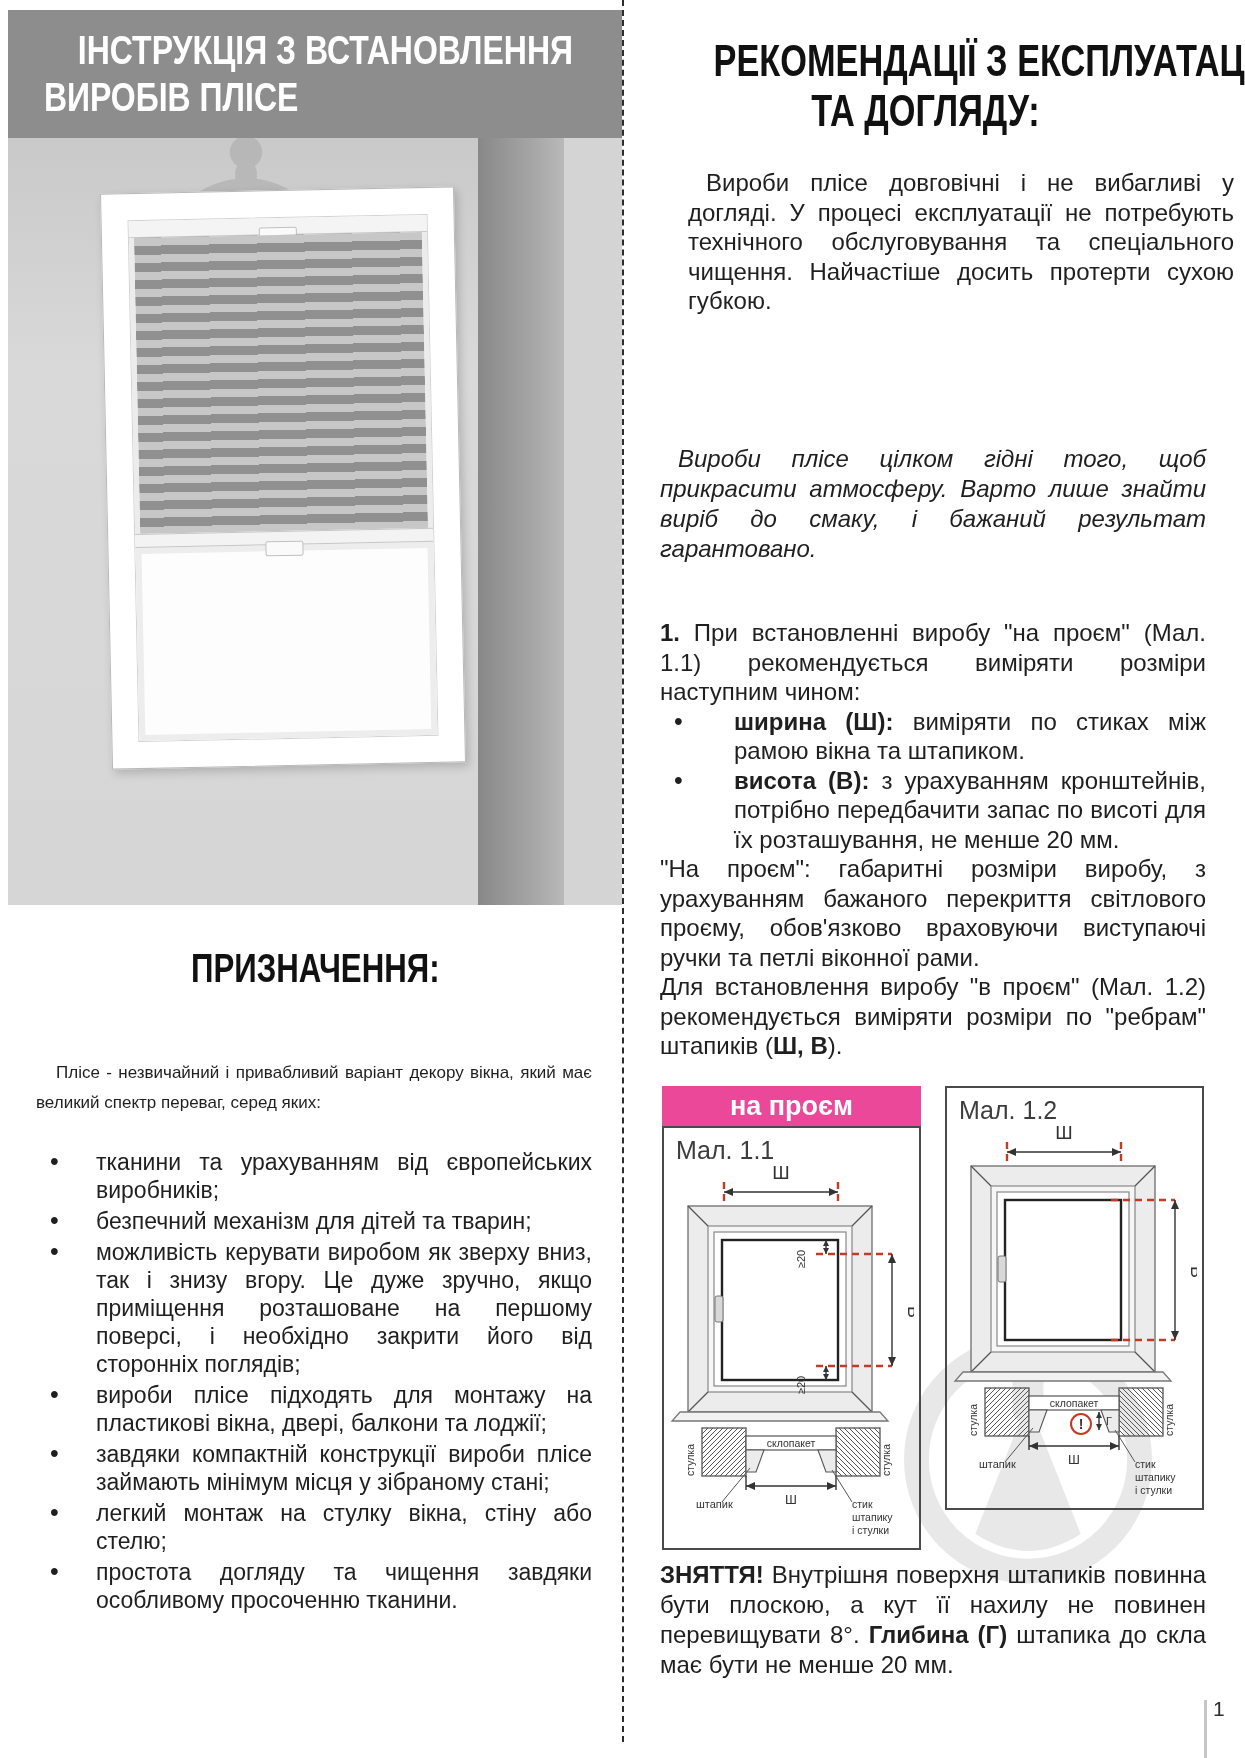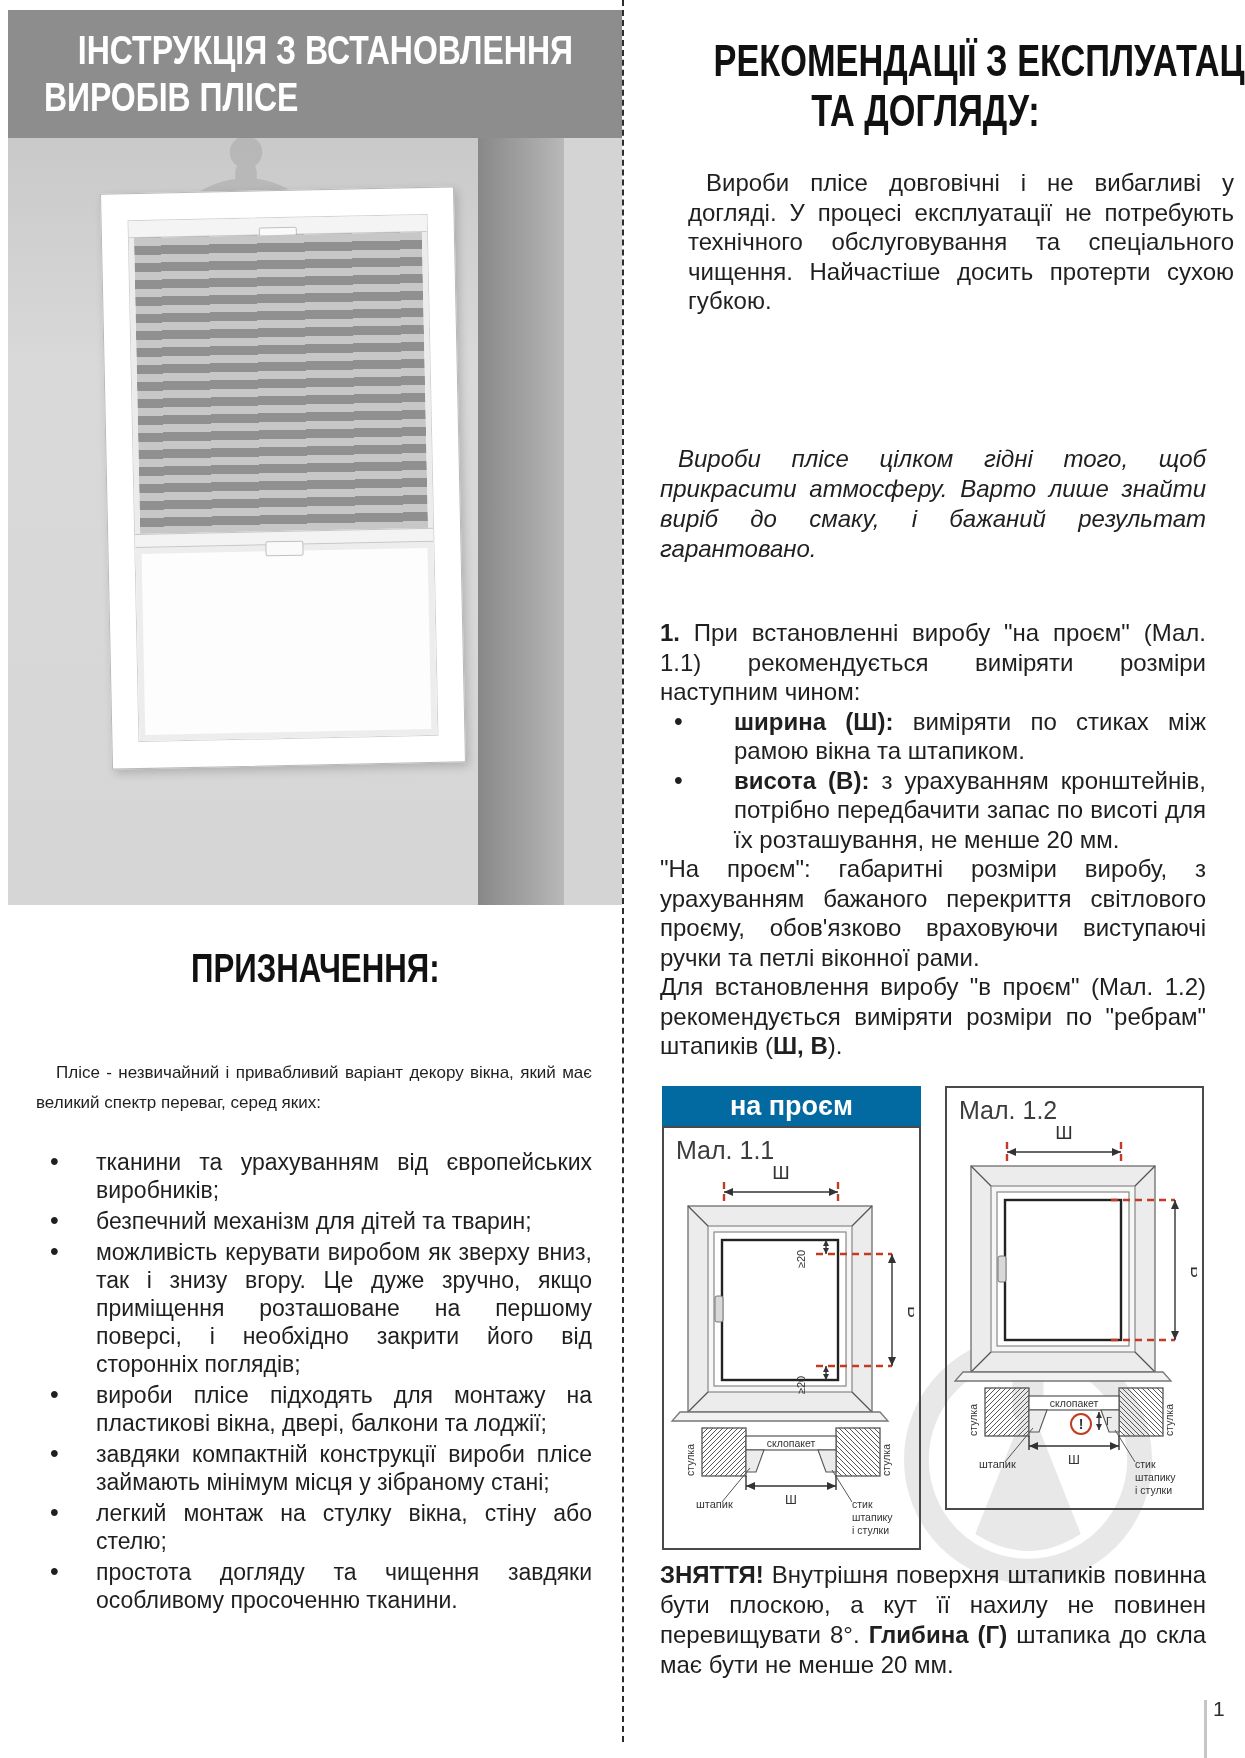--- a/index.html
+++ b/index.html
@@ -55,21 +55,21 @@
   .care-p3 p{text-indent:18px;}
   .meas-heading{position:absolute;left:636px;top:550px;width:578px;text-align:center;font-size:46px;color:#111;}
   .meas-body{position:absolute;left:660px;top:618px;width:546px;font-size:24px;line-height:29.5px;z-index:1;}
   .meas-body p{margin:0;text-align:justify;}
   .rli{position:relative;padding-left:74px;text-align:justify;}
   .rli::before{content:"\2022";position:absolute;left:14px;top:0;font-size:25px;}
   .b{font-weight:bold;}
 
   .panels{position:absolute;left:662px;top:1086px;display:flex;gap:24px;z-index:1;}
   .panel{width:259px;}
-  .panel-header{height:40px;background:#0369a1;color:#fff;font-weight:bold;font-size:27px;
+  .panel-header{height:40px;background:#ec4899;color:#fff;font-weight:bold;font-size:27px;
                 display:flex;align-items:center;justify-content:center;}
   .panel-box{border:2px solid #4a4a4a;height:420px;position:relative;background:transparent;}
   .fig-label{position:absolute;top:8px;left:12px;font-size:25px;color:#3d3d3d;}
   .svg-window{position:absolute;top:36px;left:4px;}
   .svg-xsect{position:absolute;top:292px;left:2px;}
 
   .warning{position:absolute;left:660px;top:1560px;width:546px;font-size:24px;line-height:30px;
            text-align:justify;z-index:1;}
 
   svg text{font-family:"Liberation Sans",sans-serif;fill:#333;}

